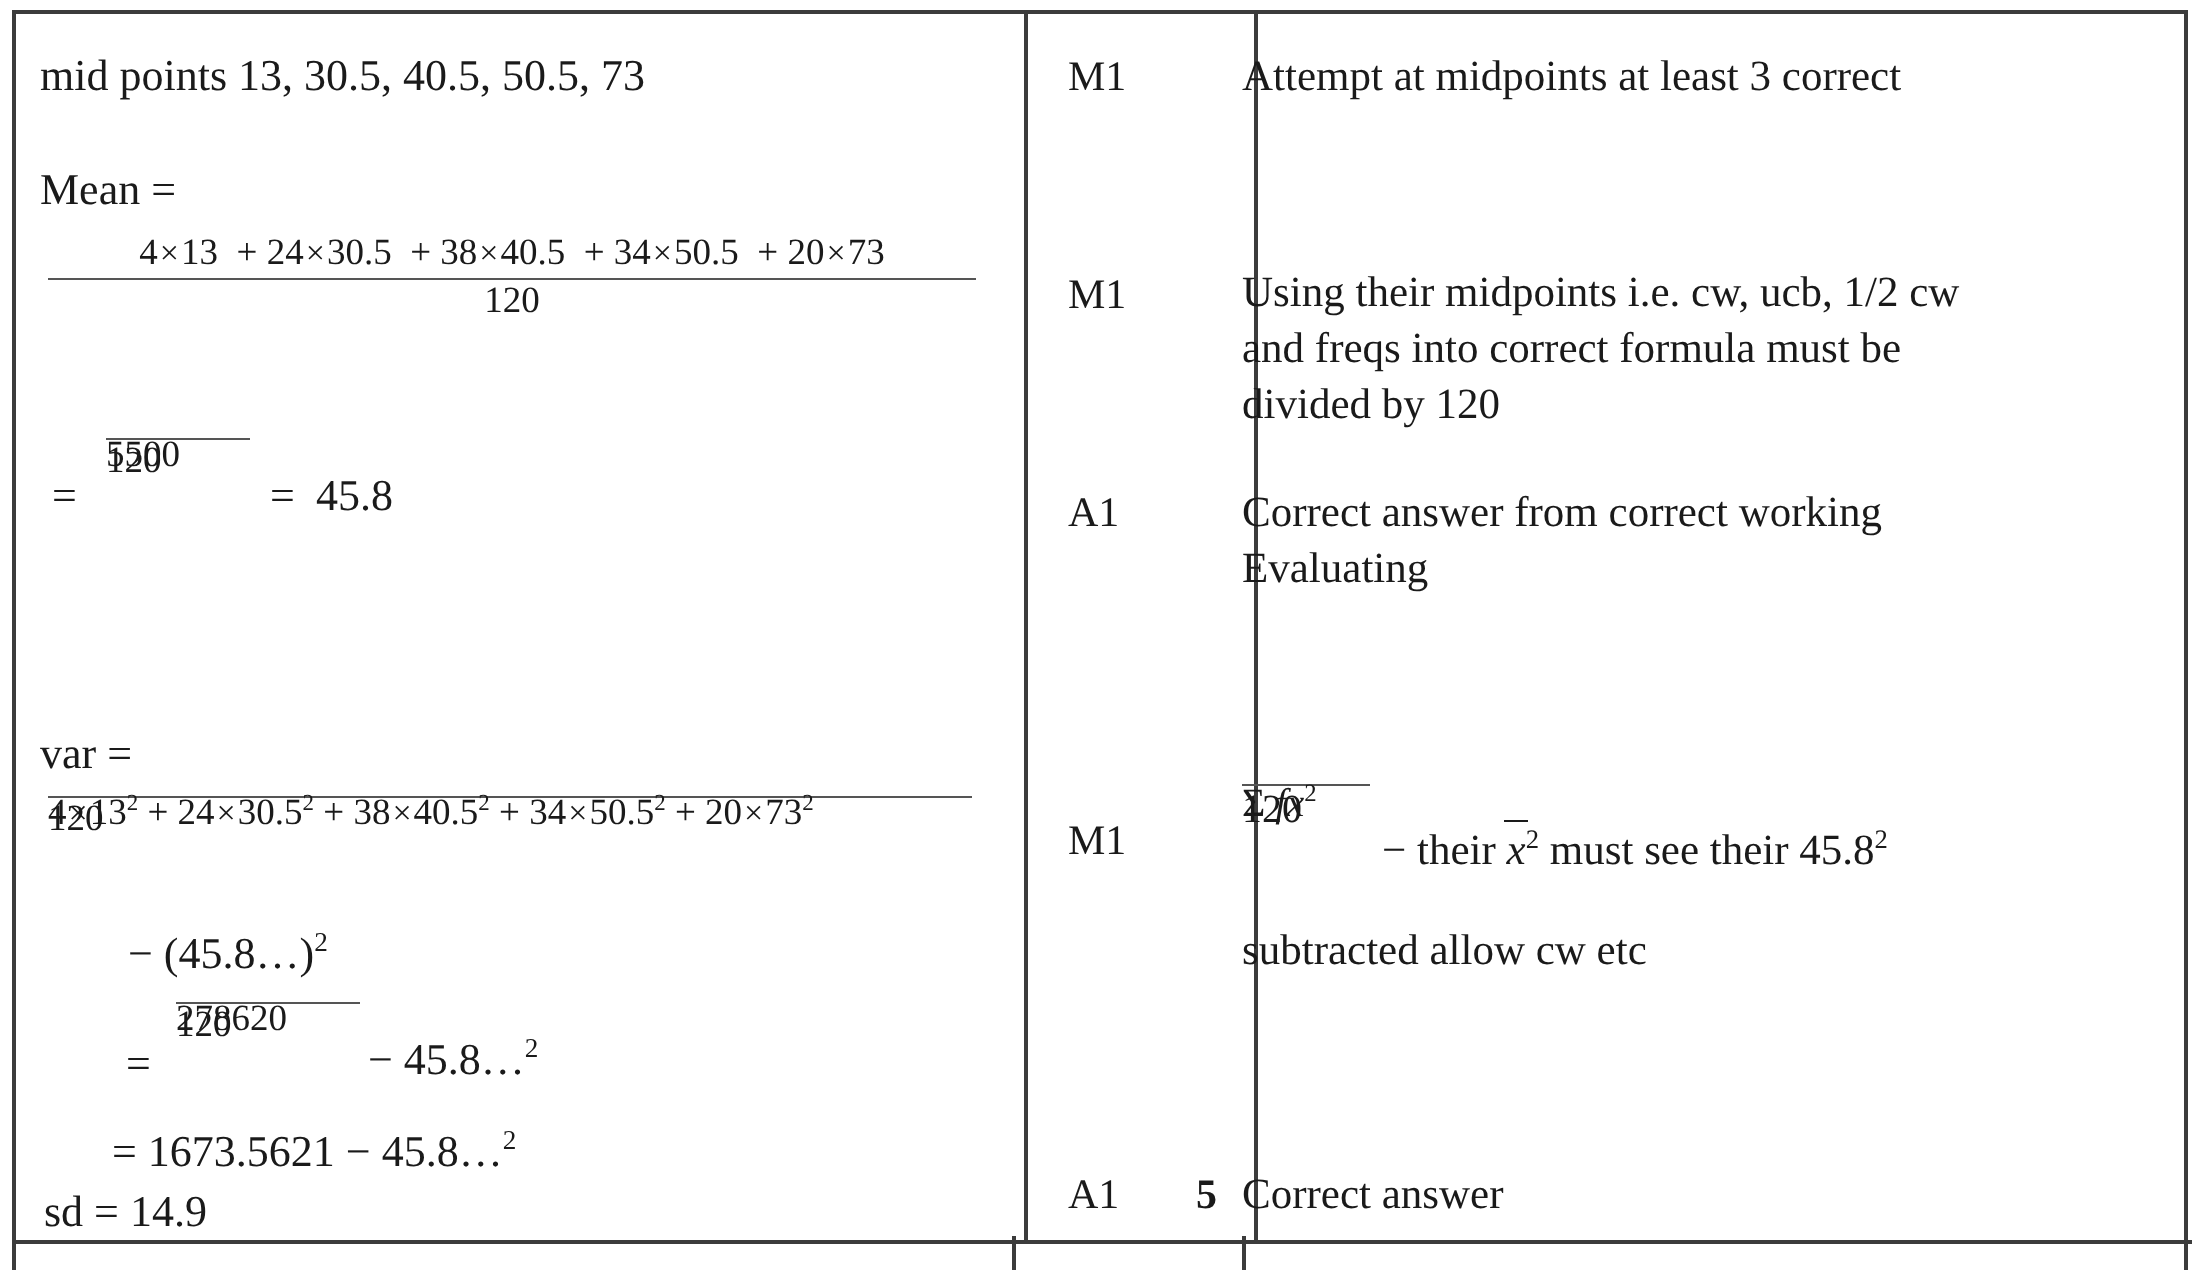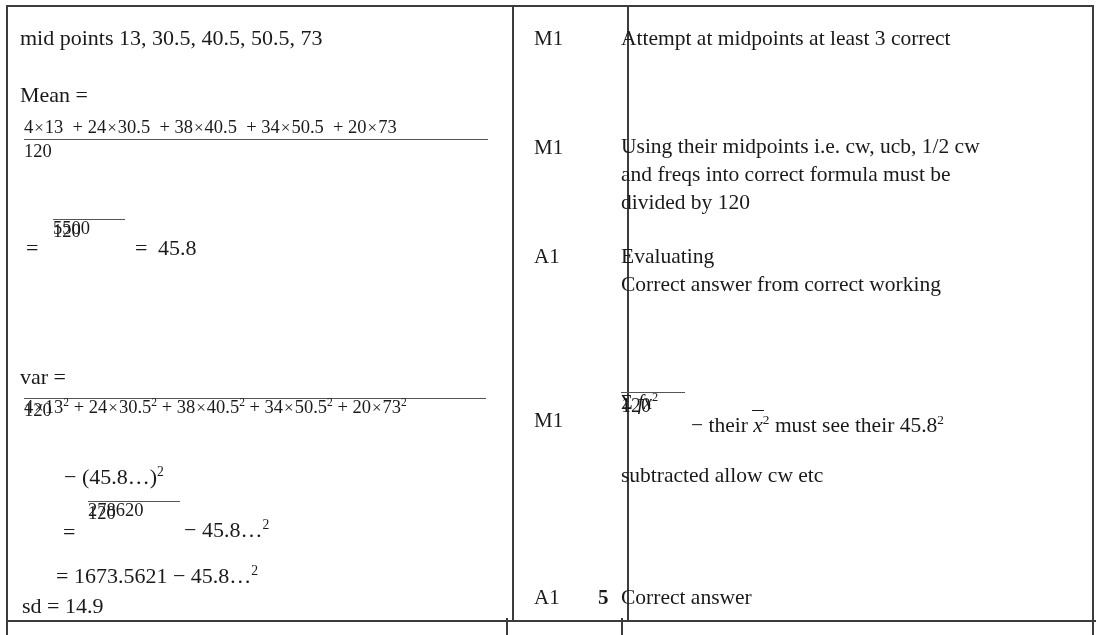--- a/index.html
+++ b/index.html
@@ -99,21 +99,21 @@
   .mathline {
     position: absolute;
     font-size: 18.5px;
     white-space: nowrap;
   }
   .mathline.big { font-size: 22px; }
 
   .frac {
     position: absolute;
     display: inline-block;
-    text-align: left;
+    text-align: center;
   }
   .frac .num  { display: block; white-space: nowrap; }
   .frac .bar  { display: block; border-top: 1.6px solid #555; margin: 1px 0 1px 0; }
   .frac .den  { display: block; white-space: nowrap; }
 
   .times { font-size: 0.92em; padding: 0 1px; }
   sup.e { font-size: 0.62em; vertical-align: super; line-height: 0; }
   .ital { font-style: italic; }
   .ovb { position: relative; display: inline-block; }
   .ovb::before {
@@ -203,22 +203,22 @@
     <div class="col-note">
       <div class="note-txt" style="left:18px; top:18px; width:440px;">Attempt at midpoints at least 3 correct</div>
 
       <div class="note-txt" style="left:18px; top:126px; width:445px;">
         <span style="display:block;">Using their midpoints i.e. cw, ucb, 1/2 cw</span>
         <span style="display:block;">and freqs into correct formula must be</span>
         <span style="display:block;">divided by 120</span>
       </div>
 
       <div class="note-txt" style="left:18px; top:236px; width:445px;">
+        <span style="display:block;">Correct answer from correct working</span>
         <span style="display:block;">Evaluating</span>
-        <span style="display:block;">Correct answer from correct working</span>
       </div>
 
       <div class="frac" style="left:18px; top:384px; width:64px;">
         <span class="num mathline" style="display:block; font-size:20px;"><span>Σ</span>&nbsp;<span class="ital">fx</span><sup class="e">2</sup></span>
         <span class="bar"></span>
         <span class="den mathline" style="display:block; font-size:20px;">120</span>
       </div>
       <div class="note-txt" style="left:88px; top:405px; width:380px; white-space:nowrap;"><span>− their</span>&nbsp;<span class="ovb ital">x</span><sup class="e">2</sup>&nbsp;<span>must see their 45.8</span><sup class="e">2</sup></div>
       <div class="note-txt" style="left:18px; top:455px; width:445px;">subtracted allow cw etc</div>
 

